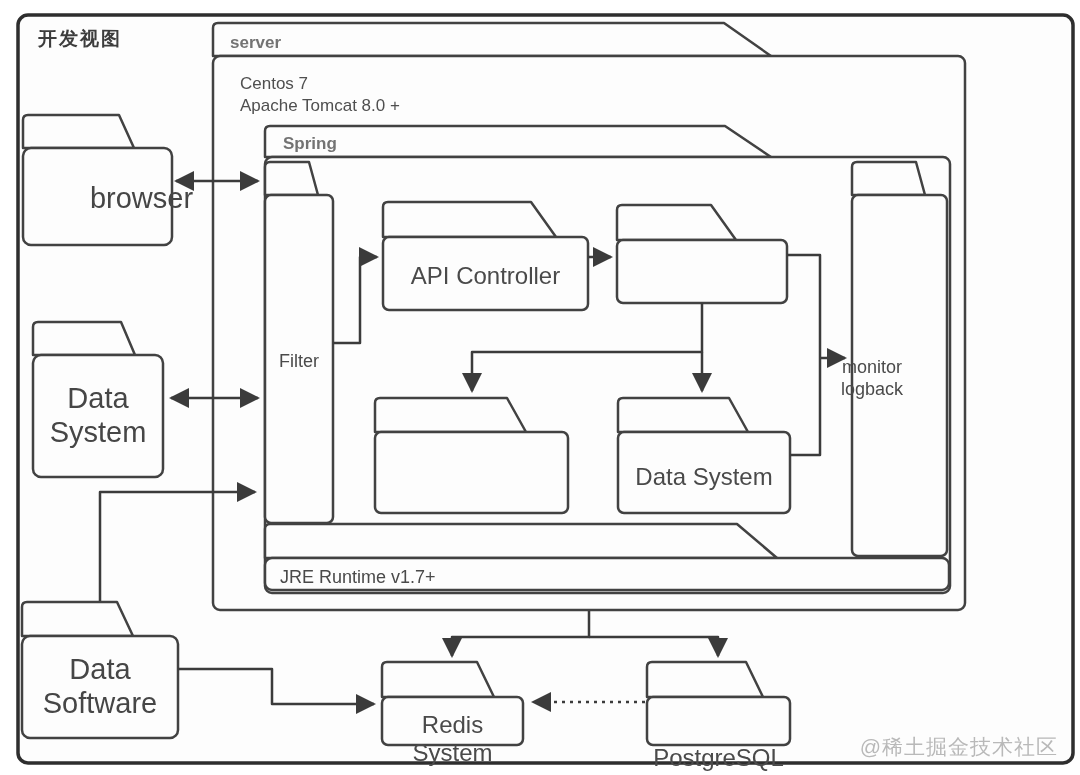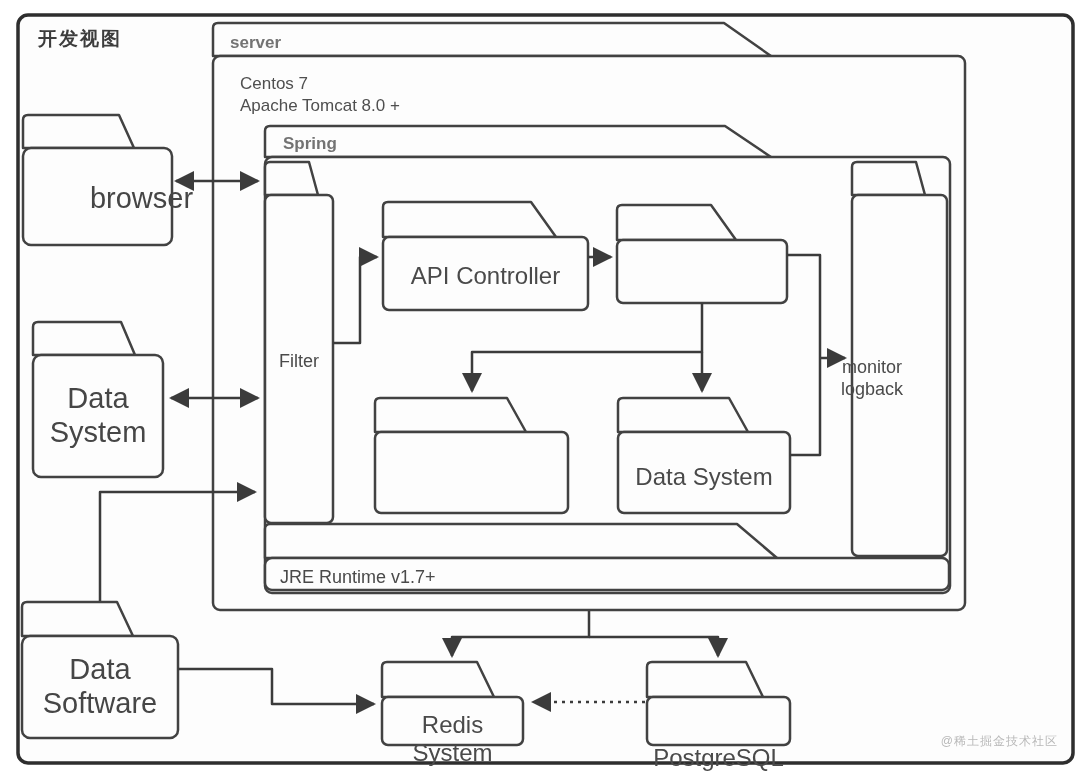--- a/index.html
+++ b/index.html
@@ -12,21 +12,21 @@
   }
   #shape-layer{position:absolute;left:0;top:0;}
   .lbl{position:absolute;color:#4a4a4a;white-space:pre-line;}
   .lbl.center{text-align:center;}
   .title-lbl{font-size:19px;font-weight:bold;color:#3d3d3d;letter-spacing:2px;}
   .pkg-title{font-size:17px;font-weight:bold;color:#737373;}
   .env-lbl{font-size:17px;color:#4f4f4f;line-height:22px;}
   .node-lbl{font-size:24px;color:#4a4a4a;}
   .node-lbl-sm{font-size:18px;color:#4a4a4a;line-height:22px;}
   .big-lbl{font-size:29px;color:#464646;line-height:34px;}
-  .watermark-lbl{font-size:12px;color:#b9b9b9;letter-spacing:1px;}
+  .watermark-lbl{font-size:21px;color:#b9b9b9;letter-spacing:1px;}
 </style>
 </head>
 <body>
 
 <div id="canvas">
 
   <svg id="shape-layer" width="1080" height="775" viewBox="0 0 1080 775">
     <defs>
       <marker id="arr" viewBox="0 0 10 10" refX="9" refY="5" markerWidth="9" markerHeight="8" orient="auto-start-reverse">
         <path d="M0 0 L10 5 L0 10 z" fill="#3b3b3b"></path>

